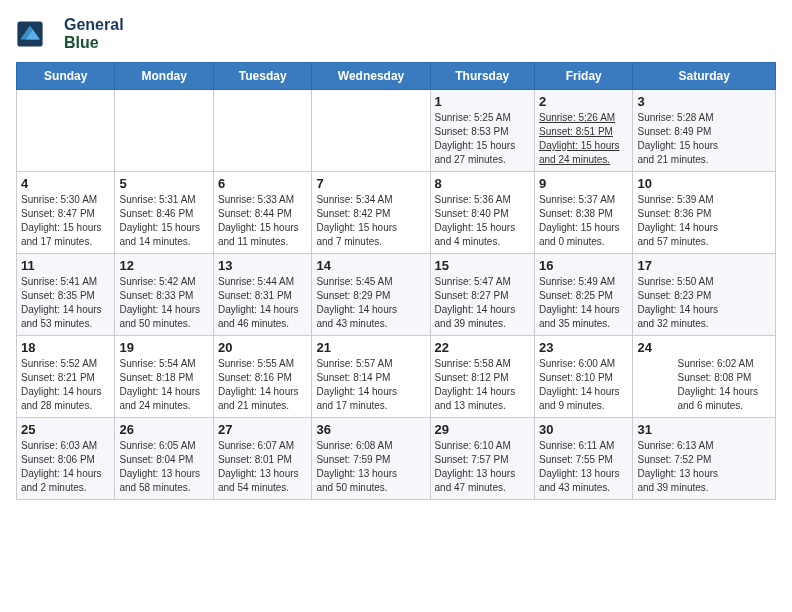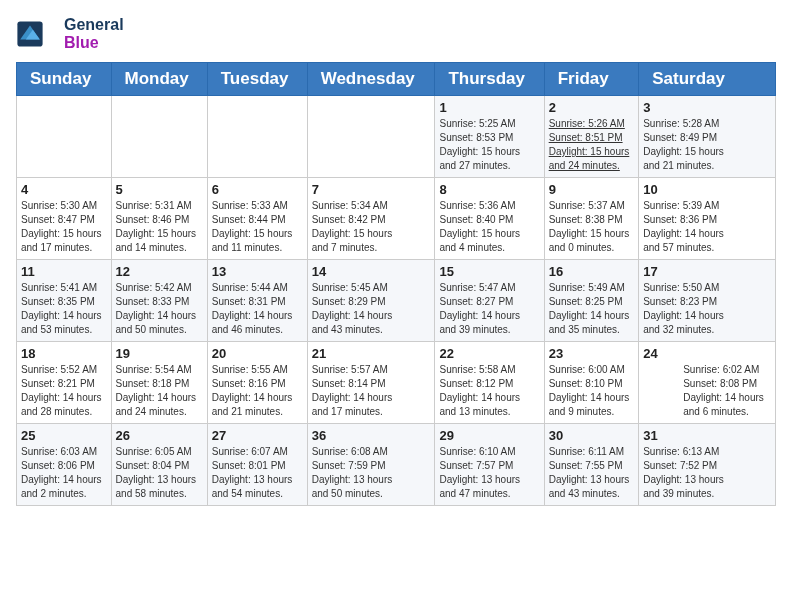--- a/index.html
+++ b/index.html
@@ -40,23 +40,23 @@
     table {
       width: 100%;
       border-collapse: collapse;
       font-size: 11px;
     }
     thead tr {
       background: #3a7abf;
       color: #fff;
     }
     thead th {
-      padding: 6px 13px;
-      text-align: left;
-      font-size: 17px;
+      padding: 6px 20px;
+      text-align: center;
+      font-size: 12px;
       font-weight: bold;
       border: 1px solid #2a6aaf;
     }
     tbody tr {
       vertical-align: top;
     }
     tbody td {
       padding: 4px;
       border: 1px solid #ccc;
       height: 80px;
@@ -87,21 +87,21 @@
 
 <div class="header">
   <div class="logo">
     <svg class="logo-icon" viewBox="0 0 40 40">
       <rect x="2" y="2" width="36" height="36" rx="4" fill="#1a3a5c"></rect>
       <polygon points="20,8 34,28 6,28" fill="#3a8fc7"></polygon>
       <polygon points="24,14 34,28 14,28" fill="#5ab0e8"></polygon>
     </svg>
     <div>
       <div style="font-size:16px;font-weight:bold;color:#1a3a5c;">General</div>
-      <div style="font-size:16px;font-weight:bold;color:#a21caf;">Blue</div>
+      <div style="font-size:16px;font-weight:bold;color:#14532d;">Blue</div>
     </div>
   </div>
   <div class="title-area">
     <div class="month-title"></div>
     <div class="location"></div>
   </div>
 </div>
 
 <table>
   <thead>

